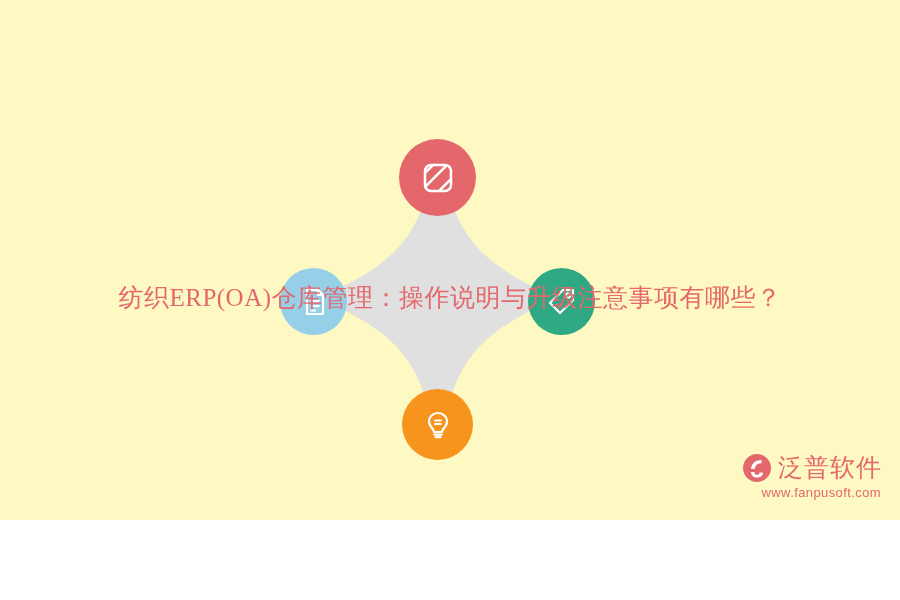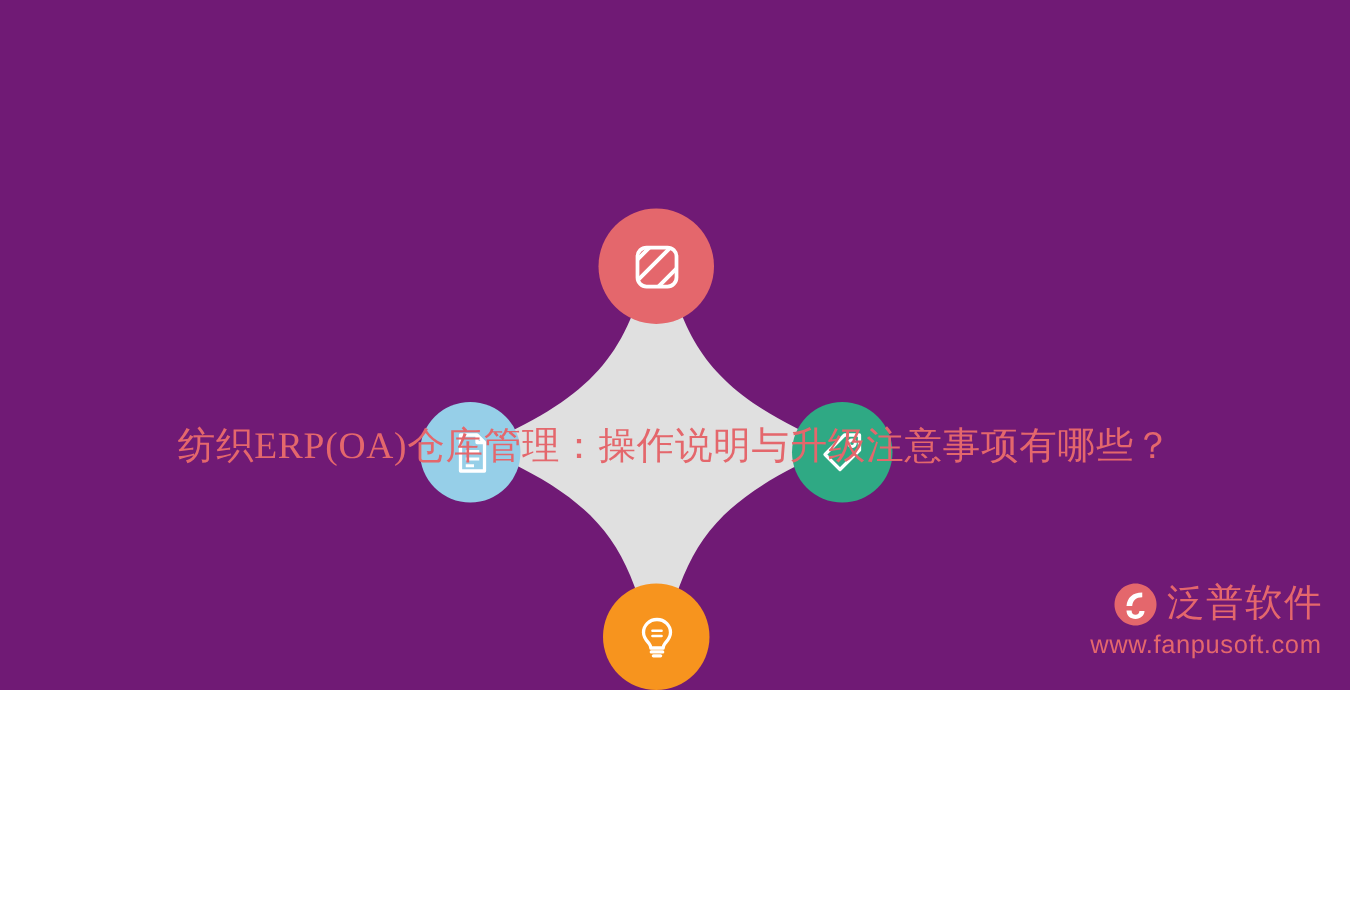--- a/index.html
+++ b/index.html
@@ -9,22 +9,22 @@
   body {
     width: 900px;
     height: 600px;
     background: #ffffff;
     font-family: "Liberation Sans", sans-serif;
     overflow: hidden;
   }
   #canvas {
     position: relative;
     width: 900px;
-    height: 460px;
-    background: #701a75;
+    height: 520px;
+    background: #fef9c3;
   }
 
   
   .star-wrap {
     position: absolute;
     left: 258px;
     top: 120px;
     width: 360px;
     height: 360px;
   }
@@ -107,21 +107,21 @@
   .logo-name {
     font-family: "Liberation Serif", serif;
     font-size: 25px;
     font-weight: normal;
     color: #e4676c;
     letter-spacing: 1px;
     line-height: 28px;
   }
   .logo-url {
     font-family: "Liberation Sans", sans-serif;
-    font-size: 17px;
+    font-size: 13px;
     color: #e4676c;
     letter-spacing: 0.4px;
     margin-top: 2px;
     margin-right: 1px;
   }
 </style>
 </head>
 <body>
 
 <div id="canvas">

